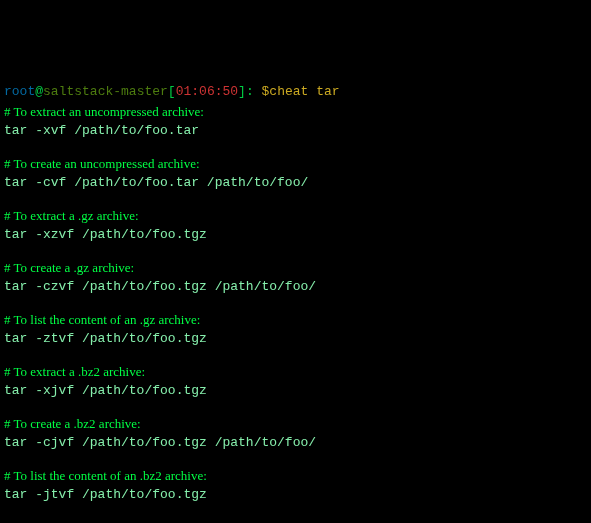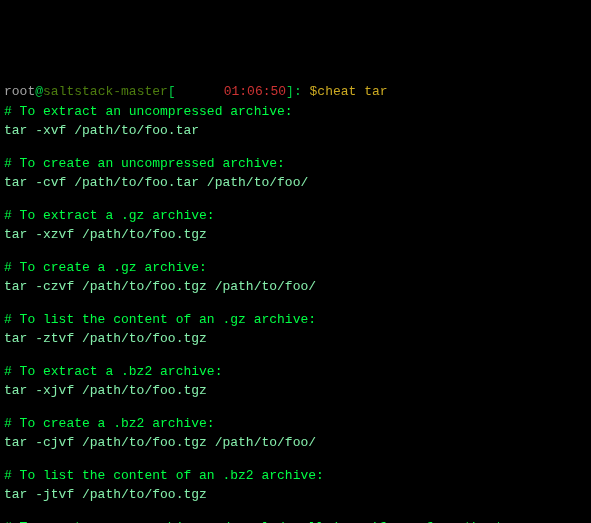--- a/index.html
+++ b/index.html
@@ -11,28 +11,28 @@
       background: #000;
       font-family: "Courier New", monospace;
       font-size: 13px;
       line-height: 1.5;
       padding: 4px;
       white-space: pre;
       overflow-x: auto;
       width: 591px;
       height: 523px;
     }
-    .prompt-user { color: #a3a3a3; }
+    .prompt-user { color: #0369a1; }
     .prompt-at { color: #00cc44; }
     .prompt-host { color: #4d7c0f; }
     .prompt-bracket { color: #00cc44; }
-    .prompt-time { color: #cc3333; margin-left: 48px; }
+    .prompt-time { color: #cc3333; }
     .prompt-end { color: #00cc44; }
     .prompt-cmd { color: #ccaa22; }
-    .comment { color: #00ff44; }
+    .comment { color: #00ff44; font-family: Liberation Serif, serif; }
     .cmd { color: #86efac; }
     .line { display: block; }
     .blank { display: block; height: 1em; }
   </style>
 </head>
 <body>
 
 
 
 <div><span class="line"><span class="prompt-user">root</span><span class="prompt-at">@</span><span class="prompt-host">saltstack-master</span><span class="prompt-bracket">[</span><span class="prompt-time">01:06:50</span><span class="prompt-bracket">]</span><span class="prompt-end">: </span><span class="prompt-cmd">$</span><span class="prompt-cmd">cheat tar</span></span><span class="line comment"># To extract an uncompressed archive:</span><span class="line cmd">tar -xvf /path/to/foo.tar</span><span class="blank"></span><span class="line comment"># To create an uncompressed archive:</span><span class="line cmd">tar -cvf /path/to/foo.tar /path/to/foo/</span><span class="blank"></span><span class="line comment"># To extract a .gz archive:</span><span class="line cmd">tar -xzvf /path/to/foo.tgz</span><span class="blank"></span><span class="line comment"># To create a .gz archive:</span><span class="line cmd">tar -czvf /path/to/foo.tgz /path/to/foo/</span><span class="blank"></span><span class="line comment"># To list the content of an .gz archive:</span><span class="line cmd">tar -ztvf /path/to/foo.tgz</span><span class="blank"></span><span class="line comment"># To extract a .bz2 archive:</span><span class="line cmd">tar -xjvf /path/to/foo.tgz</span><span class="blank"></span><span class="line comment"># To create a .bz2 archive:</span><span class="line cmd">tar -cjvf /path/to/foo.tgz /path/to/foo/</span><span class="blank"></span><span class="line comment"># To list the content of an .bz2 archive:</span><span class="line cmd">tar -jtvf /path/to/foo.tgz</span><span class="blank"></span><span class="line comment"># To create a .gz archive and exclude all jpg,gif,... from the tgz</span></div>

